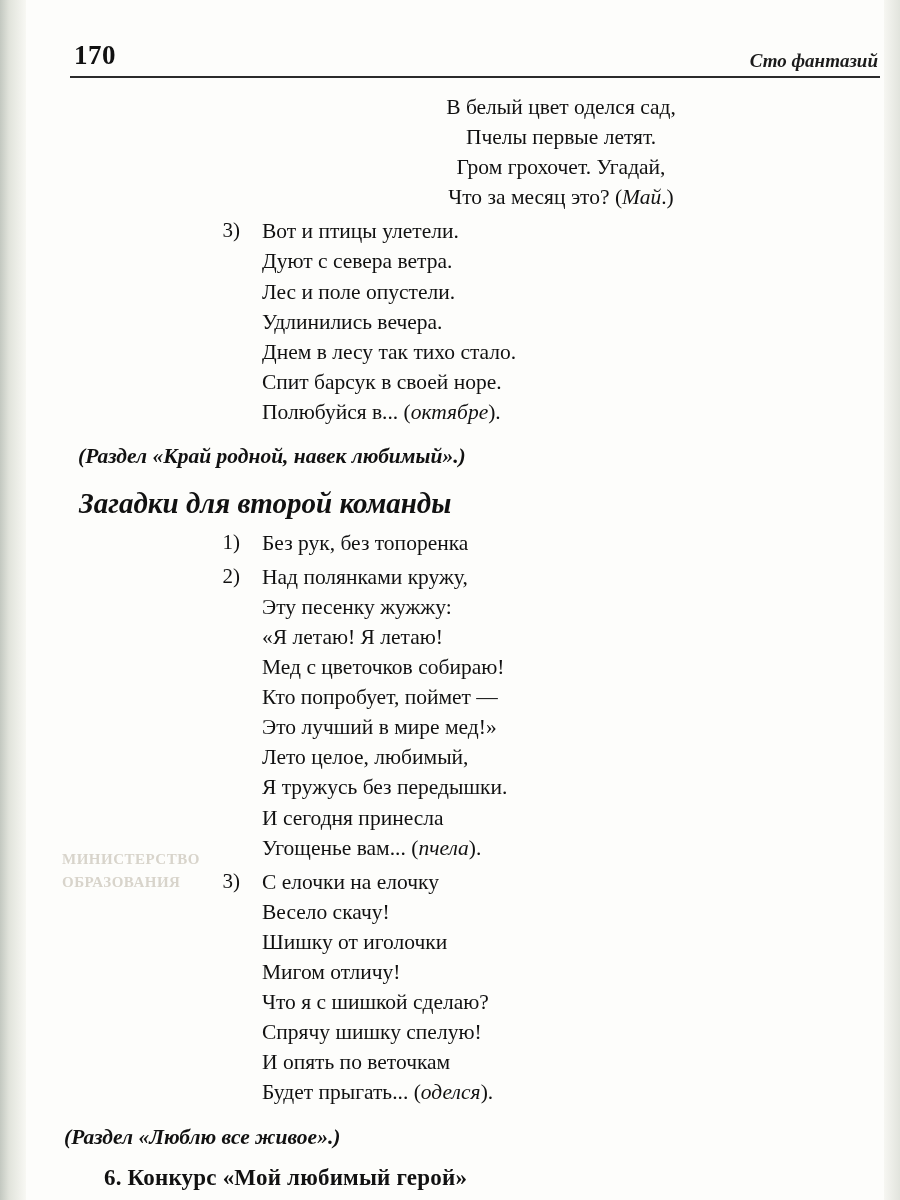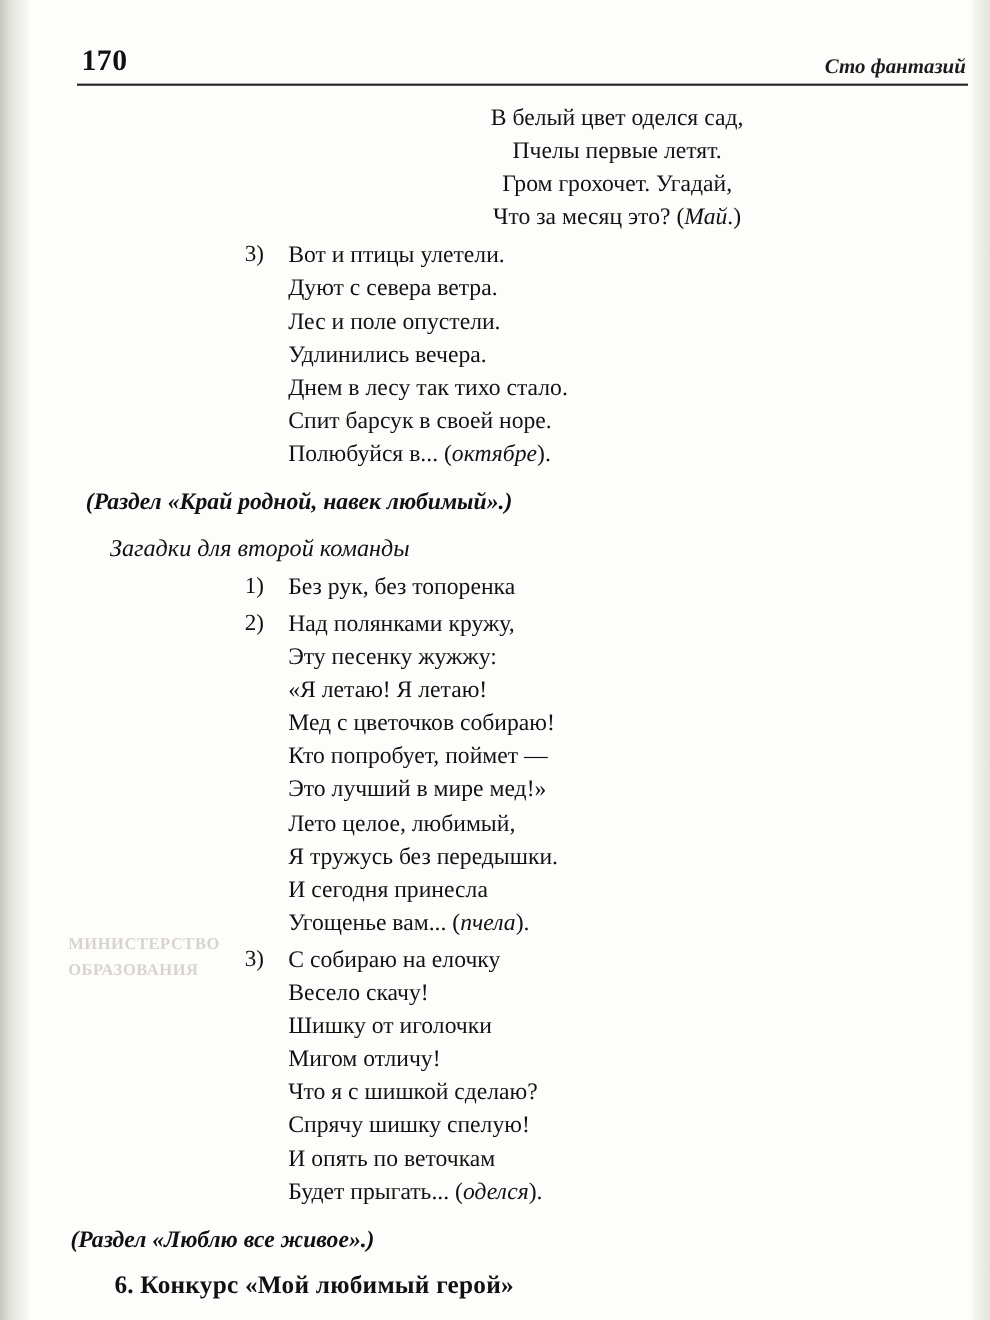--- a/index.html
+++ b/index.html
@@ -118,24 +118,24 @@
     margin-left: 40px;
     font-style: italic;
     font-weight: bold;
     font-size: 21.5px;
   }
   .note.flush {
     margin-left: 18px;
   }
   .subhead {
     margin-top: 12px;
-    margin-left: 40px;
-    font-weight: normal;
-    font-style: italic;
-    font-size: 22px;
+    margin-left: 19px;
+    font-weight: bold;
+    font-style: italic;
+    font-size: 29px;
   }
 
   
   .section {
     margin-top: 10px;
   }
   .section h3 {
     margin: 10px 0 4px 44px;
     font-size: 23px;
     font-weight: bold;
@@ -220,21 +220,21 @@
               <div class="vline">Это лучший в мире мед!»</div>
               <div class="vline">Лето целое, любимый,</div>
               <div class="vline">Я тружусь без передышки.</div>
               <div class="vline">И сегодня принесла</div>
               <div class="vline">Угощенье вам... (<i>пчела</i>).</div>
             </div>
           </div>
           <div class="riddle">
             <div class="num">3)</div>
             <div class="lines">
-              <div class="vline">С собираю на елочку</div>
+              <div class="vline">С елочки на елочку</div>
               <div class="vline">Весело скачу!</div>
               <div class="vline">Шишку от иголочки</div>
               <div class="vline">Мигом отличу!</div>
               <div class="vline">Что я с шишкой сделаю?</div>
               <div class="vline">Спрячу шишку спелую!</div>
               <div class="vline">И опять по веточкам</div>
               <div class="vline">Будет прыгать... (<i>оделся</i>).</div>
             </div>
           </div>
         </div>

